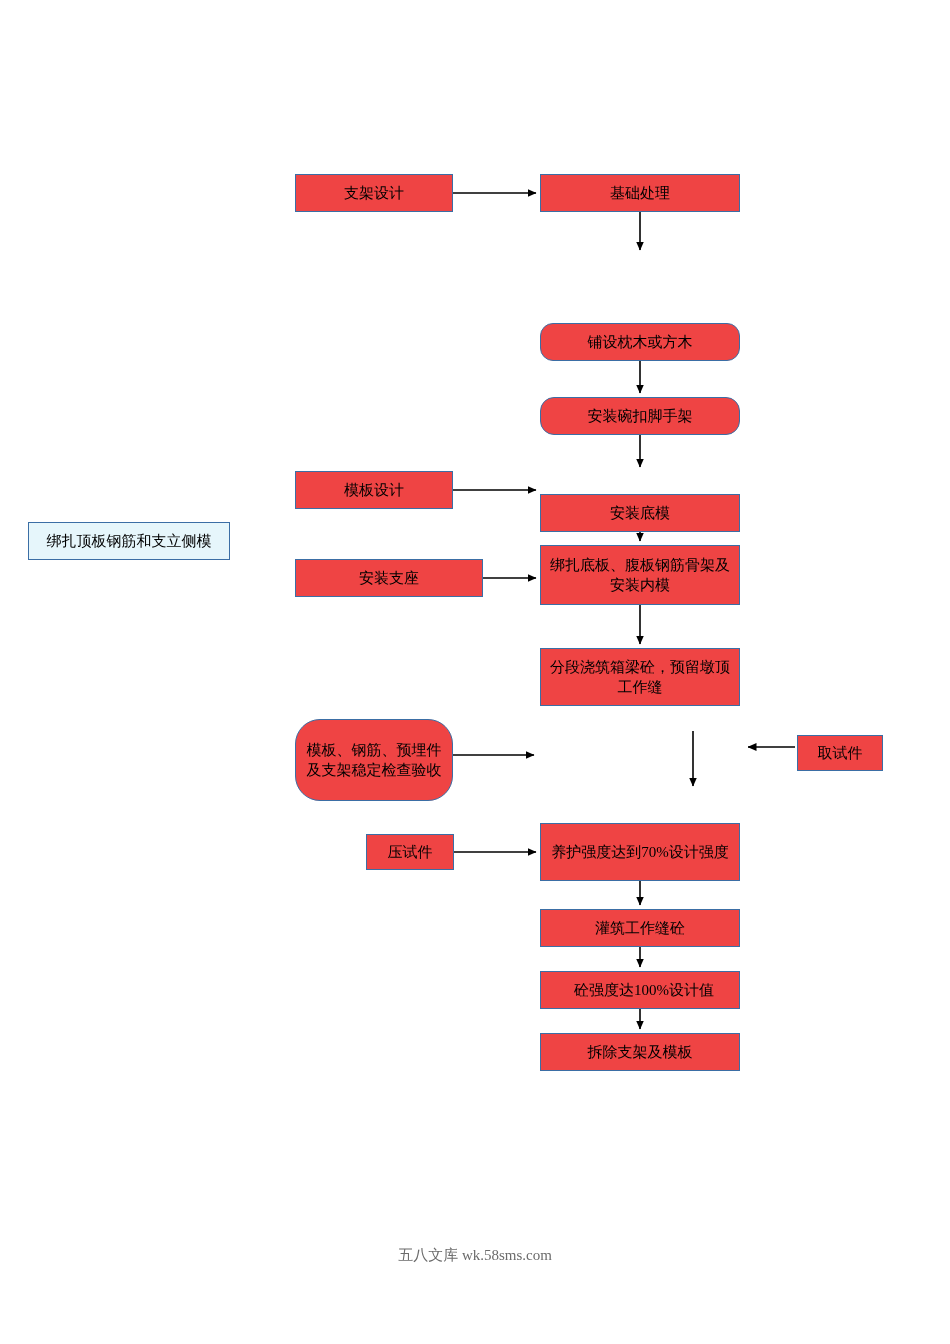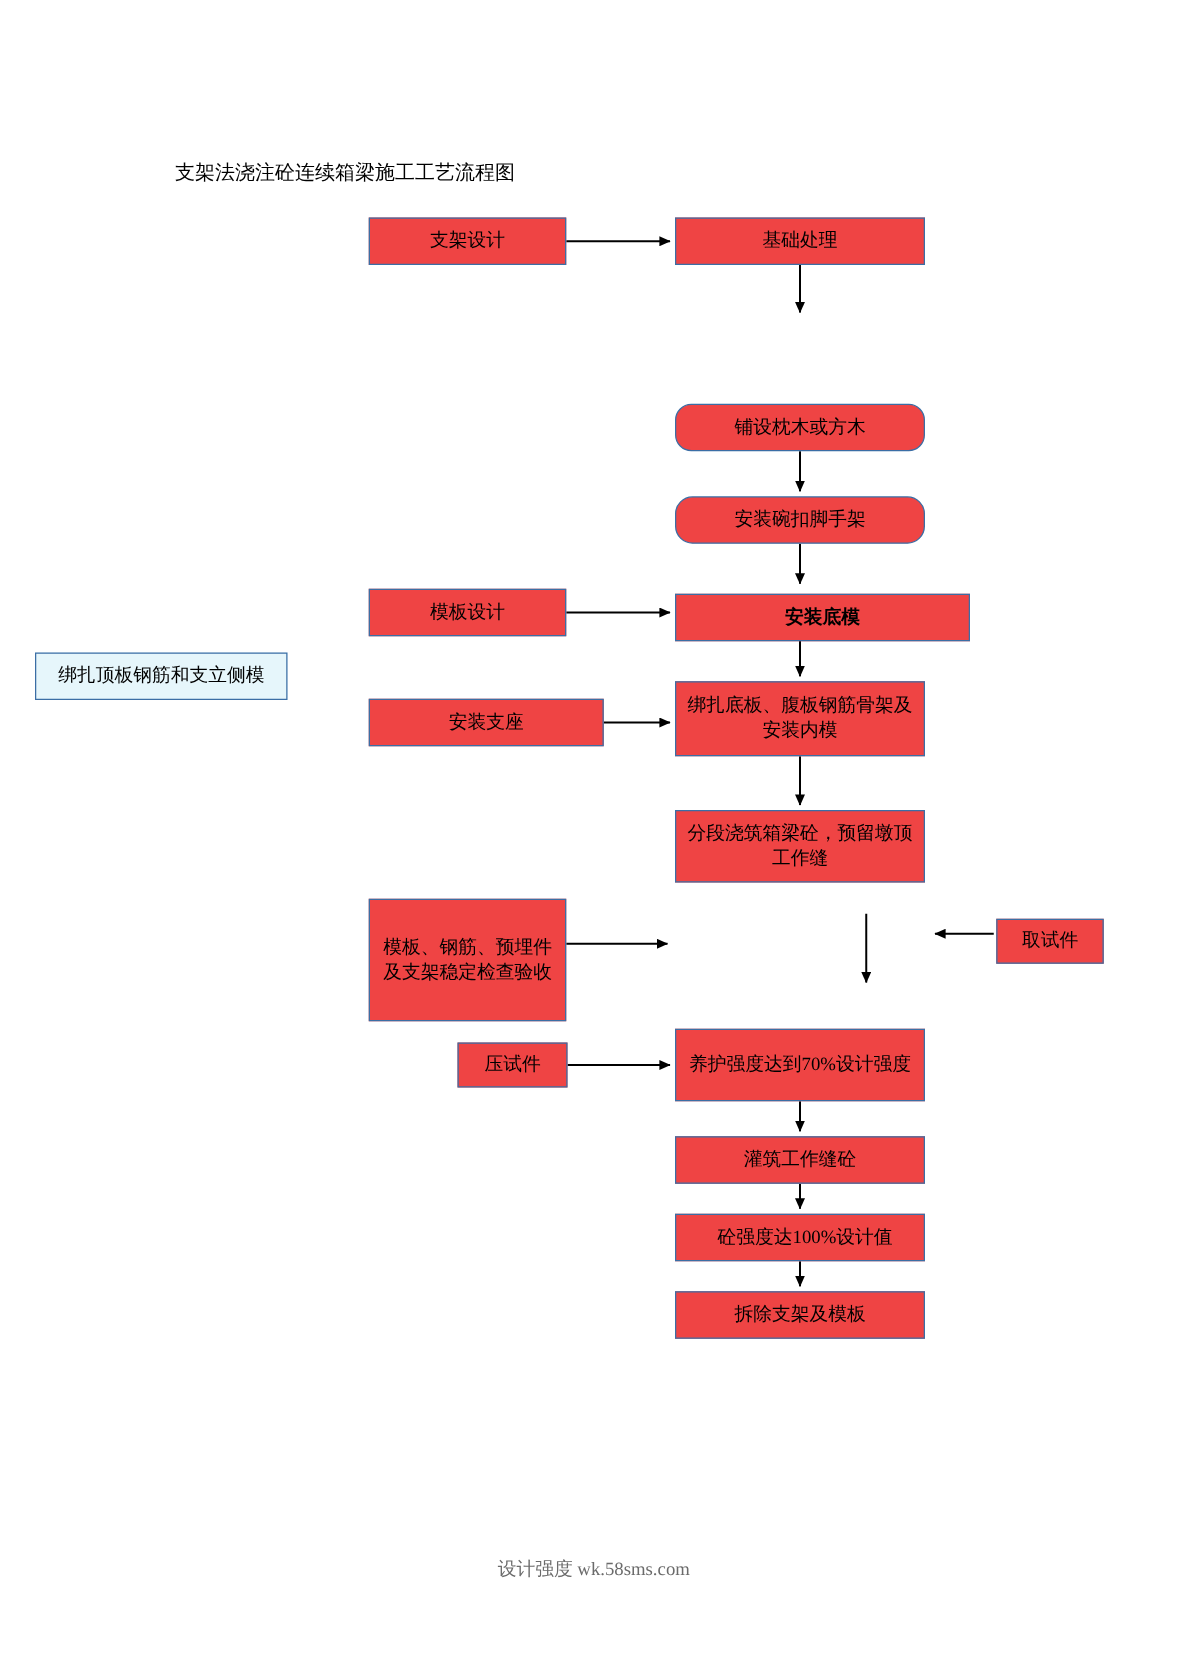--- a/index.html
+++ b/index.html
@@ -62,21 +62,20 @@
     width: 950px;
     height: 1344px;
     pointer-events: none;
   }
 </style>
 </head>
 <body>
 
 <div id="canvas">
 
-  <div class="title">支架法浇注砼连续箱梁施工工艺流程图</div>
 
   <svg class="arrows" viewBox="0 0 950 1344">
     <defs>
       <marker id="ah" markerWidth="9" markerHeight="8" refX="8.5" refY="4" orient="auto" markerUnits="userSpaceOnUse">
         <path d="M0,0 L9,4 L0,8 z" fill="#000000"></path>
       </marker>
     </defs>
 
     <line x1="453" y1="193" x2="536" y2="193" stroke="#000" stroke-width="1.6" marker-end="url(#ah)"></line>
 
@@ -106,27 +105,27 @@
     <line x1="640" y1="947" x2="640" y2="967" stroke="#000" stroke-width="1.6" marker-end="url(#ah)"></line>
 
     <line x1="640" y1="1009" x2="640" y2="1029" stroke="#000" stroke-width="1.6" marker-end="url(#ah)"></line>
   </svg>
 
   <div class="node" style="left:295px;top:174px;width:158px;height:38px;">支架设计</div>
   <div class="node" style="left:540px;top:174px;width:200px;height:38px;">基础处理</div>
   <div class="node" style="left:540px;top:323px;width:200px;height:38px;border-radius:13px;">铺设枕木或方木</div>
   <div class="node" style="left:540px;top:397px;width:200px;height:38px;border-radius:14px;">安装碗扣脚手架</div>
   <div class="node" style="left:295px;top:471px;width:158px;height:38px;">模板设计</div>
-  <div class="node" style="left:540px;top:475px;width:236px;height:38px;font-weight:bold;">安装底模</div>
+  <div class="node" style="left:540px;top:494px;width:200px;height:38px;">安装底模</div>
   <div class="node" style="left:295px;top:559px;width:188px;height:38px;">安装支座</div>
   <div class="node plain" style="left:28px;top:522px;width:202px;height:38px;">绑扎顶板钢筋和支立侧模</div>
   <div class="node" style="left:540px;top:545px;width:200px;height:60px;">绑扎底板、腹板钢筋骨架及安装内模</div>
   <div class="node" style="left:540px;top:648px;width:200px;height:58px;">分段浇筑箱梁砼，预留墩顶工作缝</div>
-  <div class="node" style="left:295px;top:719px;width:158px;height:98px;">模板、钢筋、预埋件及支架稳定检查验收</div>
+  <div class="node" style="left:295px;top:719px;width:158px;height:82px;border-radius:25px;">模板、钢筋、预埋件及支架稳定检查验收</div>
   <div class="node" style="left:797px;top:735px;width:86px;height:36px;">取试件</div>
   <div class="node" style="left:366px;top:834px;width:88px;height:36px;">压试件</div>
   <div class="node" style="left:540px;top:823px;width:200px;height:58px;">养护强度达到70%设计强度</div>
   <div class="node" style="left:540px;top:909px;width:200px;height:38px;">灌筑工作缝砼</div>
   <div class="node" style="left:540px;top:971px;width:200px;height:38px;padding-left:12px;">砼强度达100%设计值</div>
   <div class="node" style="left:540px;top:1033px;width:200px;height:38px;text-align:center;">拆除支架及模板</div>
 
-  <div class="footer">设计强度 wk.58sms.com</div>
+  <div class="footer">五八文库 wk.58sms.com</div>
 </div>
 
 </body></html>

